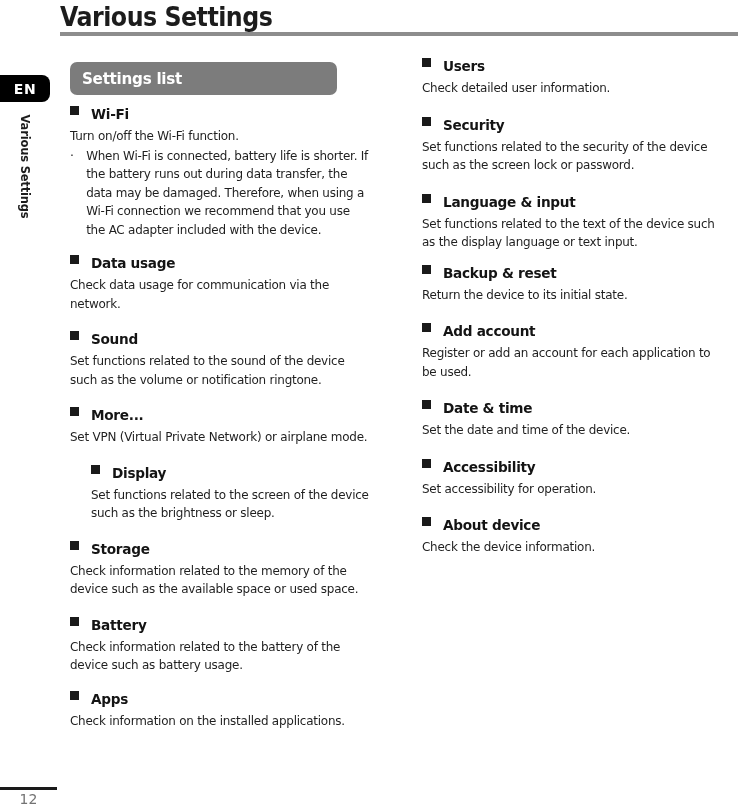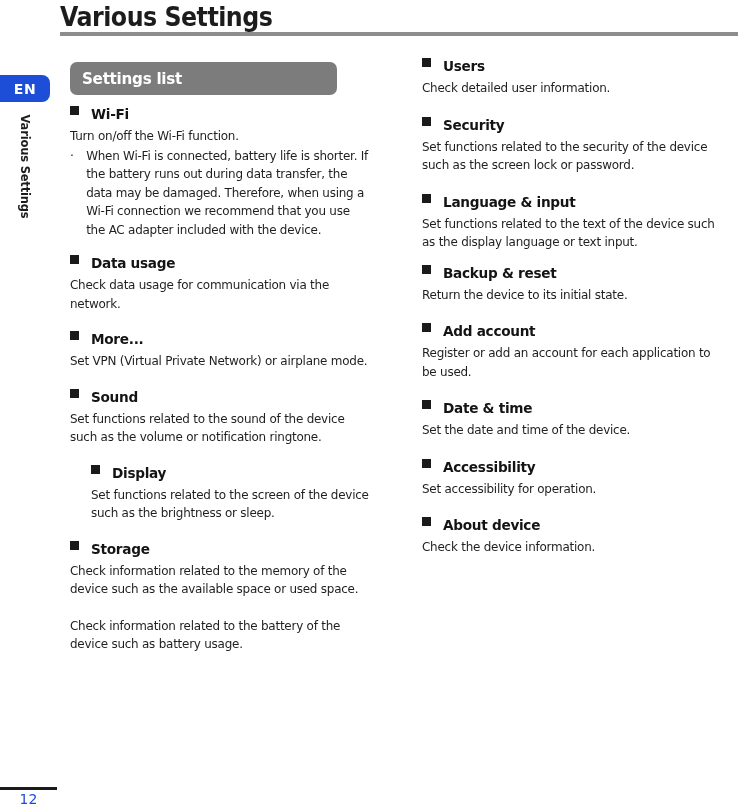--- a/index.html
+++ b/index.html
@@ -53,21 +53,21 @@
     top: 0;
     width: 58px;
     height: 812px;
   }
   .lang-tab {
     position: absolute;
     left: 0px;
     top: 75px;
     width: 50px;
     height: 27px;
-    background: #1d4ed8;
+    background: #000000;
     border-top-right-radius: 8px;
     border-bottom-right-radius: 8px;
     color: #ffffff;
     font-family: "DejaVu Sans", sans-serif;
     font-size: 14px;
     font-weight: bold;
     display: flex;
     align-items: center;
     justify-content: center;
     letter-spacing: 0.5px;
@@ -190,21 +190,21 @@
     background: #1a1a1a;
   }
   .page-number {
     position: absolute;
     left: 0px;
     top: 791px;
     width: 57px;
     text-align: center;
     font-family: "DejaVu Sans", sans-serif;
     font-size: 14px;
-    color: #1d4ed8;
+    color: #737373;
     letter-spacing: 0.2px;
   }
 </style>
 </head>
 <body>
 
 <div class="page-header">
   <div class="page-title">Various Settings</div>
   <div class="title-rule"></div>
 </div>
@@ -237,47 +237,58 @@
     <div class="section" style="margin-bottom: 18px;">
       <div class="sec-head">
         <span class="sq-bullet"></span>
         <span class="sec-title">Data usage</span>
       </div>
       <div class="sec-body">Check data usage for communication via the network.</div>
     </div>
     <div class="section" style="margin-bottom: 18px;">
       <div class="sec-head">
         <span class="sq-bullet"></span>
+        <span class="sec-title">Sound</span>
+      </div>
+      <div class="sec-body">Set functions related to the sound of the device such as the volume or notification ringtone.</div>
+    </div>
+    <div class="section" style="margin-bottom: 18px;">
+      <div class="sec-head">
+        <span class="sq-bullet"></span>
         <span class="sec-title">More...</span>
       </div>
       <div class="sec-body">Set VPN (Virtual Private Network) or airplane mode.</div>
     </div>
+    <div class="section" style="margin-bottom: 18px; margin-left: 21px;">
+      <div class="sec-head">
+        <span class="sq-bullet"></span>
+        <span class="sec-title">Display</span>
+      </div>
+      <div class="sec-body">Set functions related to the screen of the device such as the brightness or sleep.</div>
+    </div>
     <div class="section" style="margin-bottom: 18px;">
       <div class="sec-head">
         <span class="sq-bullet"></span>
-        <span class="sec-title">Sound</span>
-      </div>
-      <div class="sec-body">Set functions related to the sound of the device such as the volume or notification ringtone.</div>
-    </div>
-    <div class="section" style="margin-bottom: 18px; margin-left: 21px;">
-      <div class="sec-head">
-        <span class="sq-bullet"></span>
-        <span class="sec-title">Display</span>
-      </div>
-      <div class="sec-body">Set functions related to the screen of the device such as the brightness or sleep.</div>
-    </div>
-    <div class="section" style="margin-bottom: 18px;">
-      <div class="sec-head">
-        <span class="sq-bullet"></span>
         <span class="sec-title">Storage</span>
       </div>
       <div class="sec-body">Check information related to the memory of the device such as the available space or used space.</div>
     </div>
     <div class="section" style="margin-bottom: 16px;">
+      <div class="sec-head">
+        <span class="sq-bullet"></span>
+        <span class="sec-title">Battery</span>
+      </div>
       <div class="sec-body">Check information related to the battery of the device such as battery usage.</div>
+    </div>
+    <div class="section" style="margin-bottom: 0px;">
+      <div class="sec-head">
+        <span class="sq-bullet"></span>
+        <span class="sec-title">Apps</span>
+      </div>
+      <div class="sec-body">Check information on the installed applications.</div>
     </div>
   </div>
 
 <div class="column col-right" id="col-right" style="top:58px;">
     <div class="section" style="margin-bottom: 19px;">
       <div class="sec-head">
         <span class="sq-bullet"></span>
         <span class="sec-title">Users</span>
       </div>
       <div class="sec-body">Check detailed user information.</div>

